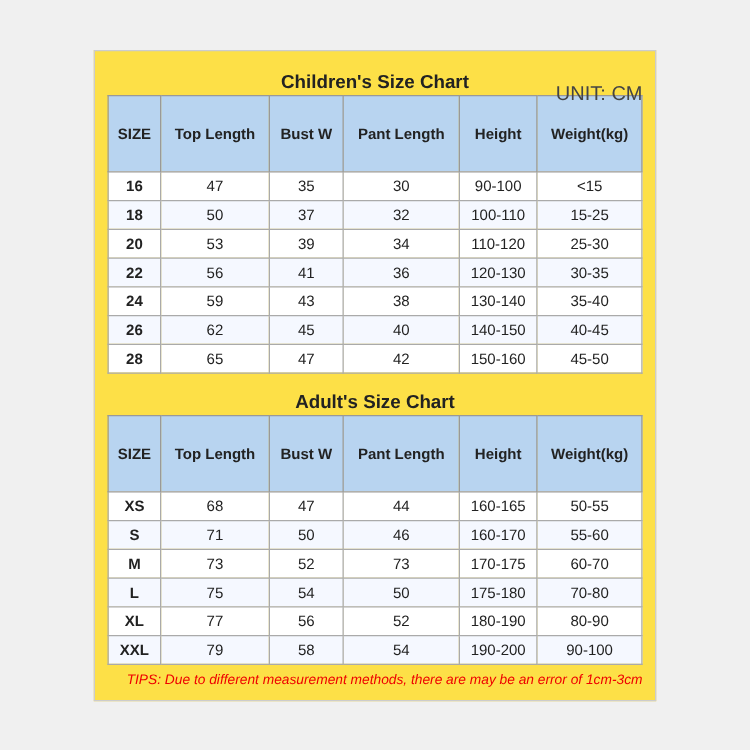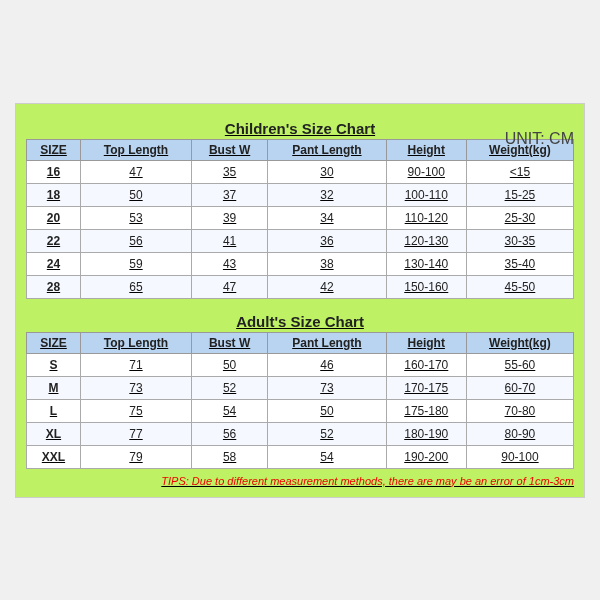--- a/index.html
+++ b/index.html
@@ -6,25 +6,24 @@
     body {
       background: #f0f0f0;
       display: flex;
       justify-content: center;
       align-items: center;
       width: 600px;
       height: 600px;
       font-family: Arial, sans-serif;
     }
     .chart-container {
-      background: #bef264;
+      background: #fde047;
       border: 1px solid #ccc;
-      width: 570px;
+      width: 450px;
       padding: 10px;
-      text-decoration: underline;
     }
     .section-title {
       text-align: center;
       font-size: 15px;
       font-weight: bold;
       padding: 6px 0 2px 0;
       color: #222;
       position: relative;
     }
     .unit-label {
@@ -36,21 +35,21 @@
       color: #444;
     }
     table {
       width: 100%;
       border-collapse: collapse;
       font-size: 12px;
     }
     th {
       background: #b8d4f0;
       border: 1px solid #999;
-      padding: 3px 4px;
+      padding: 23px 4px;
       text-align: center;
       font-weight: bold;
       color: #222;
       font-size: 12px;
     }
     td {
       border: 1px solid #aaa;
       padding: 4px 4px;
       text-align: center;
       color: #222;
@@ -132,20 +131,28 @@
         </tr>
         <tr>
           <td>24</td>
           <td>59</td>
           <td>43</td>
           <td>38</td>
           <td>130-140</td>
           <td>35-40</td>
         </tr>
         <tr>
+          <td>26</td>
+          <td>62</td>
+          <td>45</td>
+          <td>40</td>
+          <td>140-150</td>
+          <td>40-45</td>
+        </tr>
+        <tr>
           <td>28</td>
           <td>65</td>
           <td>47</td>
           <td>42</td>
           <td>150-160</td>
           <td>45-50</td>
         </tr>
       </tbody>
   </table>
 
@@ -160,20 +167,28 @@
       <tr>
         <th>SIZE</th>
         <th>Top Length</th>
         <th>Bust W</th>
         <th>Pant Length</th>
         <th>Height</th>
         <th>Weight(kg)</th>
       </tr>
     </thead>
     <tbody id="adults-tbody">
+    <tr>
+          <td>XS</td>
+          <td>68</td>
+          <td>47</td>
+          <td>44</td>
+          <td>160-165</td>
+          <td>50-55</td>
+        </tr>
         <tr>
           <td>S</td>
           <td>71</td>
           <td>50</td>
           <td>46</td>
           <td>160-170</td>
           <td>55-60</td>
         </tr>
         <tr>
           <td>M</td>

